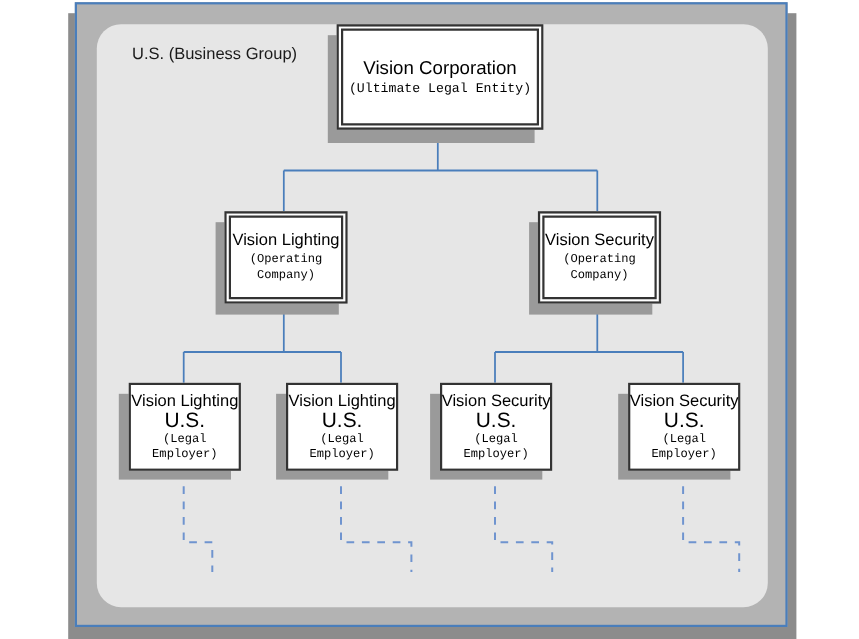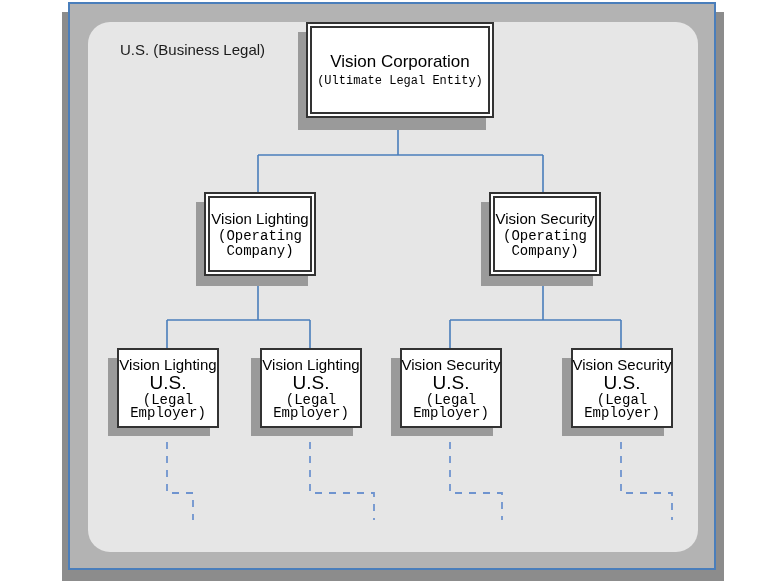--- a/index.html
+++ b/index.html
@@ -109,38 +109,38 @@
     font-size: 15px;
     line-height: 18px;
   }
   .node .subtitle {
     font-size: 12px;
     line-height: 14px;
     margin-top: 2px;
     font-family: Liberation Mono, monospace;
   }
   .node .subtitle.tiny {
-    font-size: 14px;
+    font-size: 11px;
     line-height: 13px;
   }
   .node .title-line2 {
     font-size: 19px;
     line-height: 18px;
   }
 </style>
 </head>
 <body>
 
 <div id="diagram-root">
 
   <div class="frame-shadow"></div>
   <div class="frame-border"></div>
   <div class="inner-panel"></div>
 
-  <div class="group-label">U.S. (Business Legal)</div>
+  <div class="group-label">U.S. (Business Group)</div>
 
   <svg id="connectors" viewBox="0 0 781 581" width="781" height="581">
     <g fill="none" stroke="#4a7ebb" stroke-width="1.6">
 
       <path d="M398,118 L398,155"></path>
 
       <path d="M258,155 L543,155"></path>
       <path d="M258,155 L258,192"></path>
       <path d="M543,155 L543,192"></path>
 

